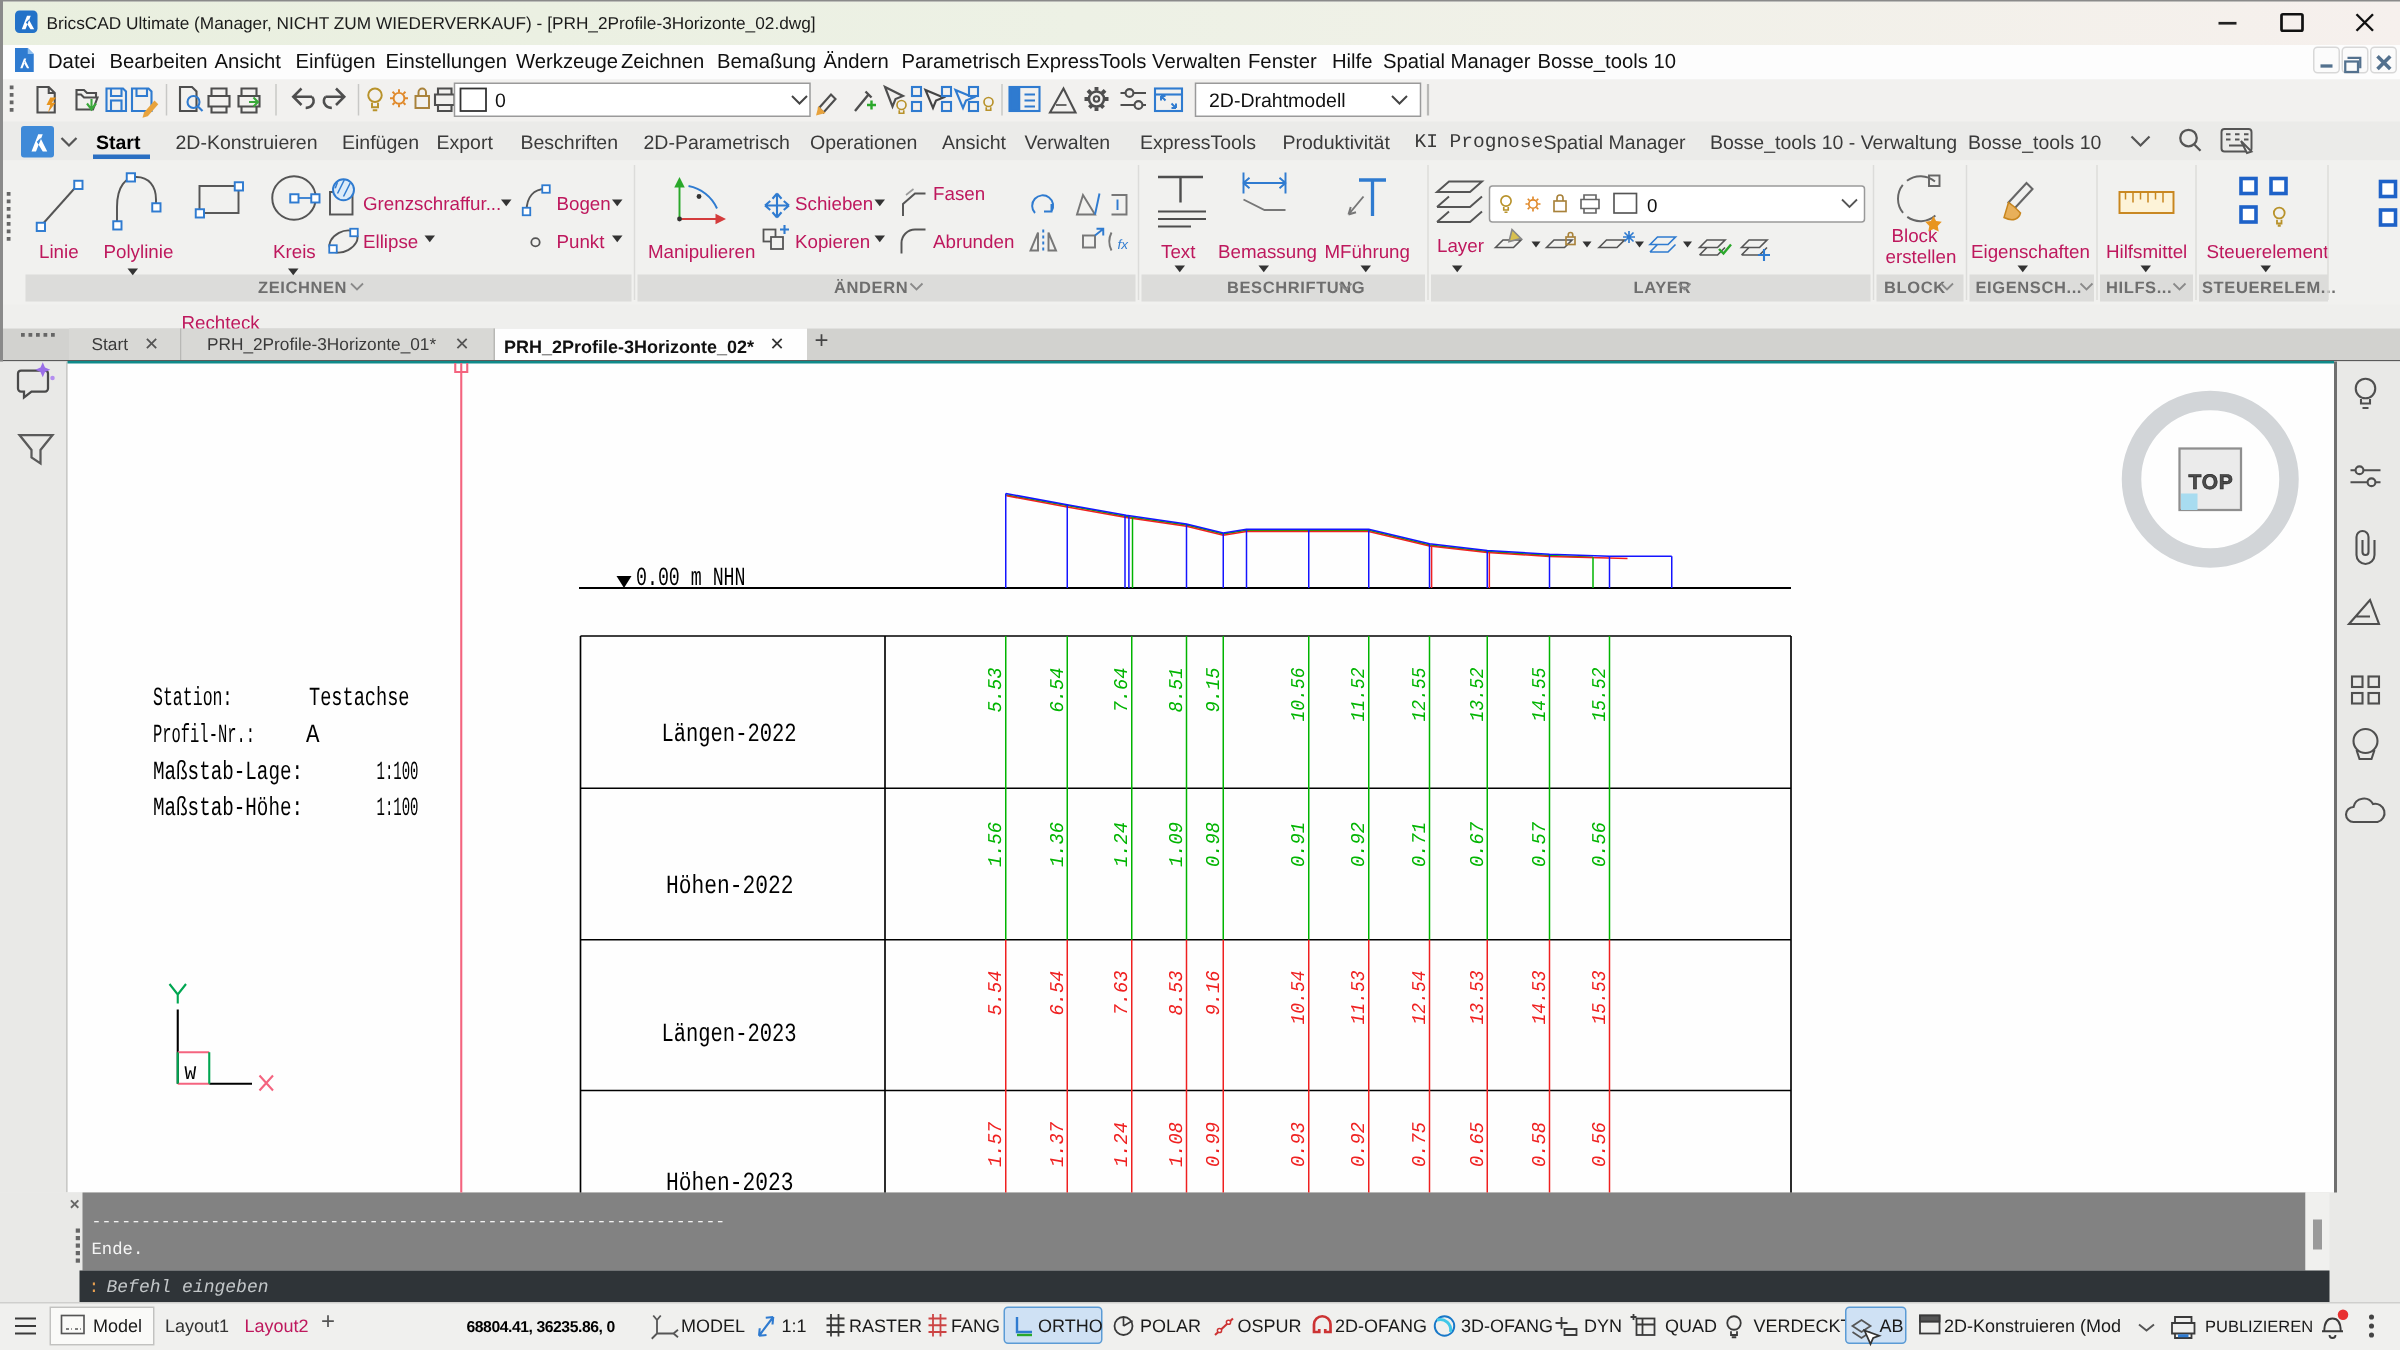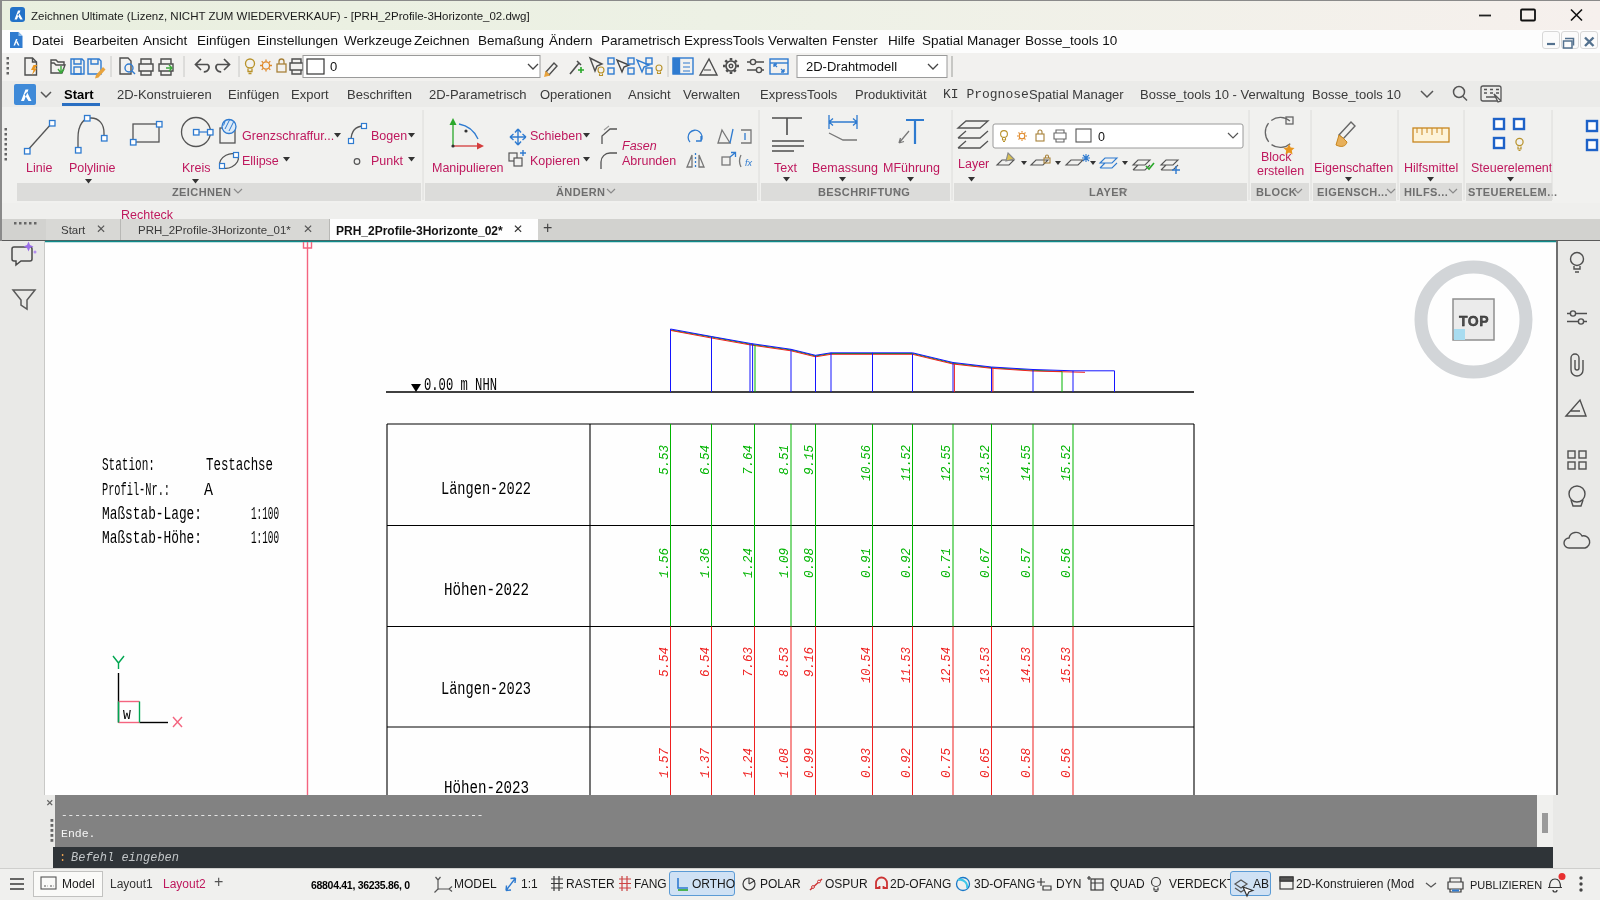--- a/index.html
+++ b/index.html
@@ -41,21 +41,21 @@
 <div class="row" id="mainrow"></div>
 <div id="canvas"></div>
 <div id="leftbar"></div>
 <div id="rightbar"></div>
 <div class="row" id="cmdrow"></div>
 <div class="row" id="statusbar"></div>
 
 <div class="abs" style="left:0;top:0;width:2px;height:241px;background:#8a8a8a;"></div>
 
 <div class="abs" style="left:10px;top:7px;width:15px;height:15px;background:#2372c8;border-radius:3px;"></div>
-<div class="t" style="left:31px;top:10px;font-size:11.5px;color:#1b1b1b;">Zeichnen Ultimate (Lizenz, NICHT ZUM WIEDERVERKAUF) - [PRH_2Profile-3Horizonte_02.dwg]</div>
+<div class="t" style="left:31px;top:10px;font-size:11.5px;color:#1b1b1b;">BricsCAD Ultimate (Manager, NICHT ZUM WIEDERVERKAUF) - [PRH_2Profile-3Horizonte_02.dwg]</div>
 
 <div class="abs" style="left:41px;top:33px;width:17px;height:17px;"></div>
 <div class="t m" style="left:32px;top:33px;">Datei</div>
 <div class="t m" style="left:73px;top:33px;">Bearbeiten</div>
 <div class="t m" style="left:143px;top:33px;">Ansicht</div>
 <div class="t m" style="left:197px;top:33px;">Einfügen</div>
 <div class="t m" style="left:257px;top:33px;">Einstellungen</div>
 <div class="t m" style="left:344px;top:33px;">Werkzeuge</div>
 <div class="t m" style="left:414px;top:33px;">Zeichnen</div>
 <div class="t m" style="left:478px;top:33px;">Bemaßung</div>
@@ -107,21 +107,21 @@
 <div class="t rl" style="left:69px;top:161px;">Polylinie</div>
 <div class="t rl" style="left:121px;top:161px;margin-top:47px;">Rechteck</div>
 <div class="t rl" style="left:182px;top:161px;">Kreis</div>
 <div class="t rl" style="left:242px;top:129px;">Grenzschraffur...</div>
 <div class="t rl" style="left:242px;top:154px;">Ellipse</div>
 <div class="t rl" style="left:371px;top:129px;">Bogen</div>
 <div class="t rl" style="left:371px;top:154px;">Punkt</div>
 <div class="t rl" style="left:432px;top:161px;">Manipulieren</div>
 <div class="t rl" style="left:530px;top:129px;">Schieben</div>
 <div class="t rl" style="left:530px;top:154px;">Kopieren</div>
-<div class="t rl" style="left:622px;top:139px;font-style:italic;">Fasen</div>
+<div class="t rl" style="left:622px;top:122px;">Fasen</div>
 <div class="t rl" style="left:622px;top:154px;">Abrunden</div>
 <div class="t rl" style="left:774px;top:161px;">Text</div>
 <div class="t rl" style="left:812px;top:161px;">Bemassung</div>
 <div class="t rl" style="left:883px;top:161px;">MFührung</div>
 <div class="t rl" style="left:958px;top:157px;">Layer</div>
 <div class="t rl" style="left:1261px;top:150px;">Block</div>
 <div class="t rl" style="left:1257px;top:164px;">erstellen</div>
 <div class="t rl" style="left:1314px;top:161px;">Eigenschaften</div>
 <div class="t rl" style="left:1404px;top:161px;">Hilfsmittel</div>
 <div class="t rl" style="left:1471px;top:161px;">Steuerelement</div>

